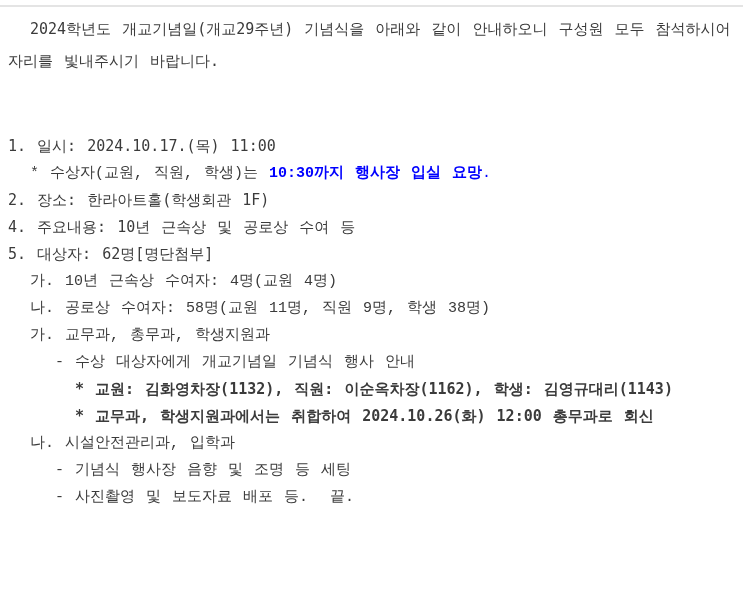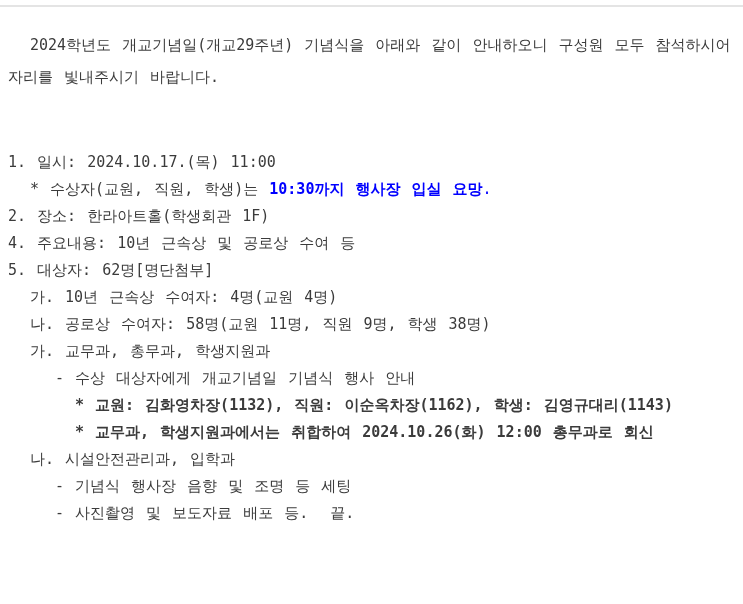--- a/index.html
+++ b/index.html
@@ -20,37 +20,37 @@
     margin-top: 5px;
     height: 2px;
     background: #e4e4e4;
     width: 100%;
   }
   .content {
     padding-left: 8px;
     padding-right: 6px;
   }
   .intro {
-    margin-top: 22px;
+    margin-top: 6px;
     line-height: 32px;
   }
   .intro .iline,
   .line {
     white-space: pre;
   }
   .intro .iline.first {
     padding-left: 22px;
   }
   .body-lines {
     margin-top: 56px;
     line-height: 27px;
   }
   .ind0 { padding-left: 0; }
-  .ind1 { padding-left: 22px; }
-  .ind2 { padding-left: 47px; }
+  .ind1 { padding-left: 22px; font-family: Liberation Mono, monospace; }
+  .ind2 { padding-left: 47px; font-family: Liberation Mono, monospace; }
   .ind3 { padding-left: 67px; font-weight: bold; }
   .hl {
     color: #0000ff;
     font-weight: bold;
   }
   .hl-period {
     color: #0000ff;
   }
 </style>
 </head>

